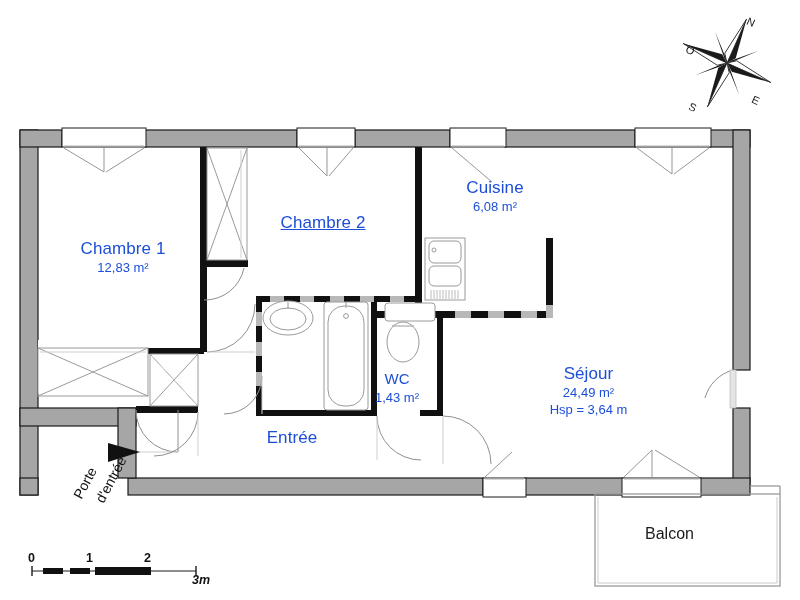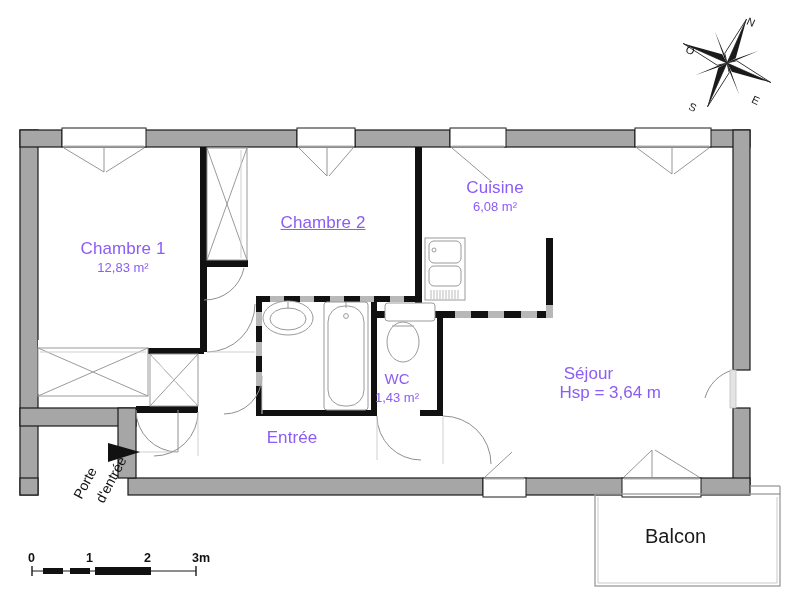--- a/index.html
+++ b/index.html
@@ -22,37 +22,36 @@
     position: absolute;
     left: 0;
     top: 0;
     width: 800px;
     height: 600px;
     display: block;
   }
   .room-label {
     position: absolute;
     text-align: center;
-    color: #8b5cf6;
+    color: #1d4ed8;
     white-space: nowrap;
     pointer-events: none;
   }
   .room-name {
     font-size: 17px;
     line-height: 21px;
     letter-spacing: 0.1px;
   }
   .room-area {
     font-size: 13px;
     line-height: 17px;
   }
   .room-extra {
-    font-size: 17px;
+    font-size: 13px;
     line-height: 17px;
-    text-align: right;
   }
   .small-name { font-size: 15px; }
 
   .entry-label {
     position: absolute;
     color: #111;
     font-size: 14px;
     line-height: 17px;
     white-space: nowrap;
     transform-origin: left top;
@@ -69,21 +68,21 @@
 
   .scale-num {
     position: absolute;
     font-size: 12.5px;
     font-weight: bold;
     color: #111;
     pointer-events: none;
   }
   .balcon-label {
     position: absolute;
-    font-size: 20px;
+    font-size: 16px;
     color: #1a1a1a;
     white-space: nowrap;
     pointer-events: none;
   }
 </style>
 </head>
 <body>
 
 <div id="plan-root">
 
@@ -320,20 +319,21 @@
   </div>
 
 
   <div class="room-label" style="left:362px; top:368px; width:70px;">
     <div class="room-name small-name">WC</div>
     <div class="room-area">1,43 m²</div>
   </div>
 
   <div class="room-label" style="left:516px; top:363px; width:145px;">
     <div class="room-name">Séjour</div>
+    <div class="room-area">24,49 m²</div>
     <div class="room-extra">Hsp = 3,64 m</div>
   </div>
 
   <div class="room-label" style="left:222px; top:427px; width:140px;">
     <div class="room-name">Entrée</div>
   </div>
 
   <div class="balcon-label" style="left:645px; top:525px;">Balcon</div>
 
   <div style="position:absolute; left:62px; top:420px; width:110px; height:80px;">
@@ -342,15 +342,15 @@
   </div>
 
   <div class="compass-letter" style="left:747px; top:16px; transform: rotate(24deg);">N</div>
   <div class="compass-letter" style="left:752px; top:94px; transform: rotate(24deg);">E</div>
   <div class="compass-letter" style="left:689px; top:101px; transform: rotate(24deg);">S</div>
   <div class="compass-letter" style="left:686px; top:44px; transform: rotate(24deg);">O</div>
 
   <div class="scale-num" style="left:28px; top:551px;">0</div>
   <div class="scale-num" style="left:86px; top:551px;">1</div>
   <div class="scale-num" style="left:144px; top:551px;">2</div>
-  <div class="scale-num" style="left:192px; top:551px;">3m</div>
+  <div class="scale-num" style="left:192px; top:573px;font-style:italic;">3m</div>
 
 </div>
 
 </body></html>

